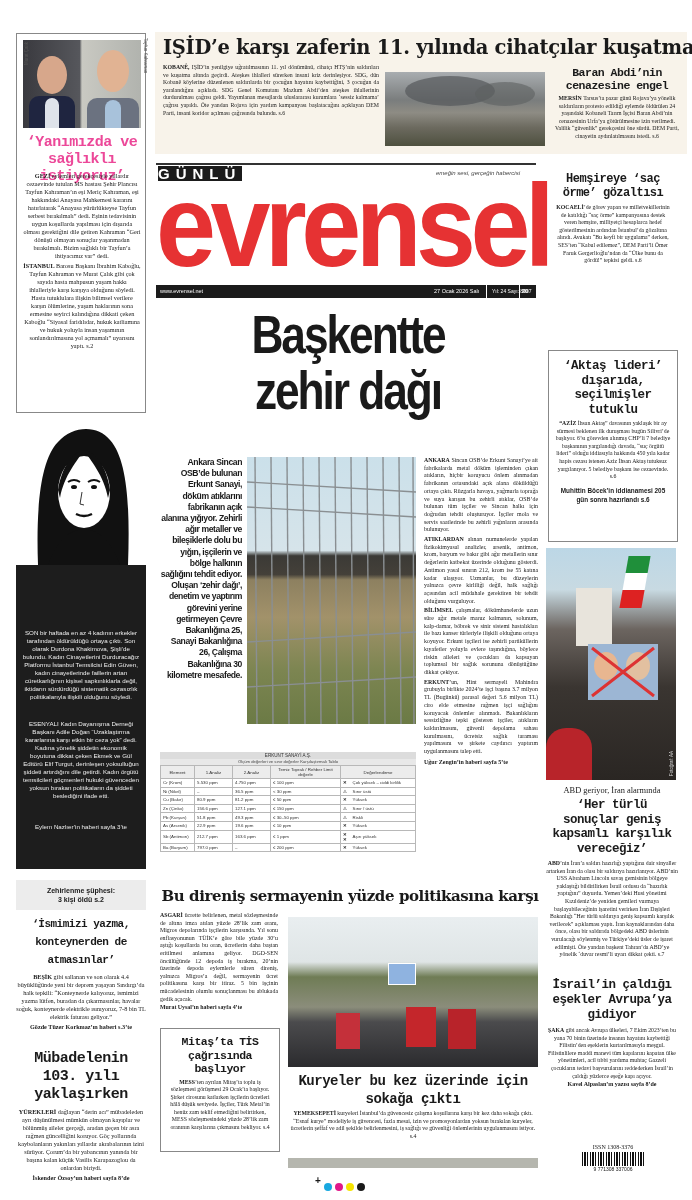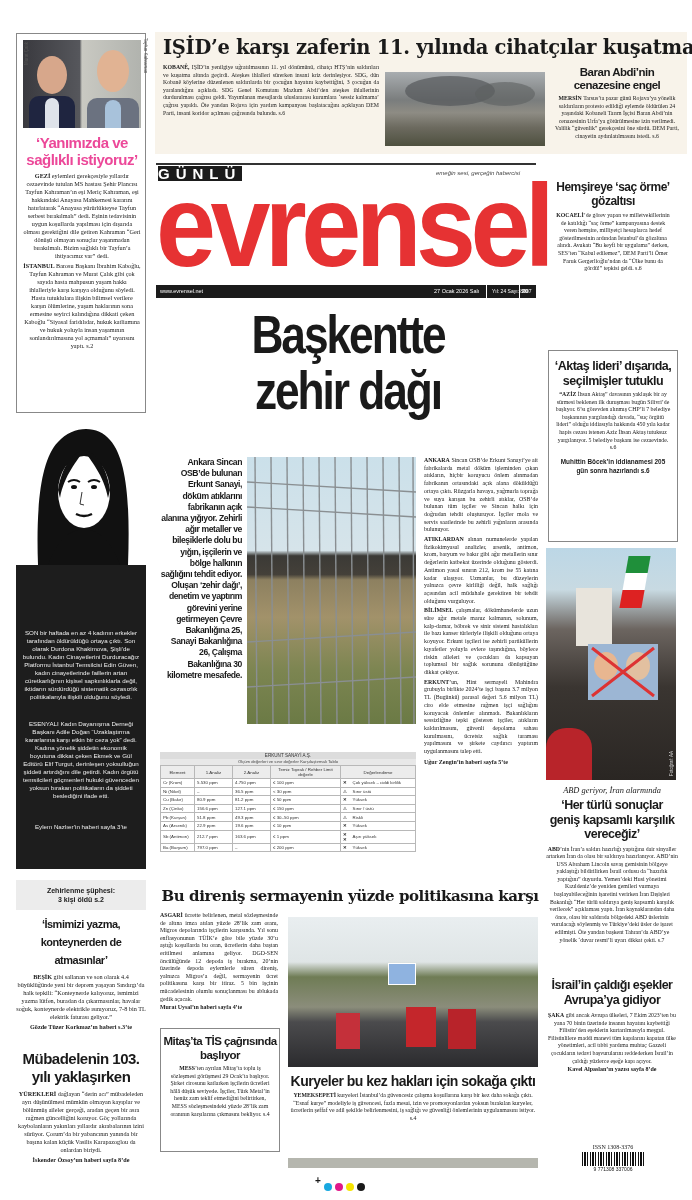--- a/index.html
+++ b/index.html
@@ -1,19 +1,19 @@
 <!DOCTYPE html>
 <html><head>
 <meta charset="utf-8">
 <style>
   *{box-sizing:border-box;margin:0;padding:0}
   html,body{width:692px;height:1200px;background:#fff;overflow:hidden}
   body{position:relative;font-family:"Liberation Serif",serif;color:#1a1a1a}
   .abs{position:absolute}
-  .cond{font-family:Liberation Sans, sans-serif;font-weight:bold;letter-spacing:-0.5px;transform-origin:center}
+  .cond{font-family:Liberation Mono, monospace;font-weight:bold;letter-spacing:-0.5px;transform-origin:center}
   .body-text{font-size:6.2px;line-height:8px;text-align:justify;hyphens:auto}
   .body-text b{font-weight:bold}
   .center{text-align:center}
   .box{border:1px solid #888}
   .photo{overflow:hidden}
   
   #left-box{left:16px;top:33px;width:130px;height:380px;}
   .ph-men{left:6px;top:6px;width:118px;height:88px;background:linear-gradient(90deg,#3a3a3f 0,#56575c 48%,#c9c9c2 50%,#b1b3ae 100%)}
   .face{position:absolute;border-radius:50%;background:#d7a78b}
   .suit{position:absolute;border-radius:10px 10px 0 0}
@@ -235,21 +235,21 @@
 </div>
 
 <div class="abs" style="left:424px;top:457px;width:114px">
   <p class="body-text" style="font-size:5.9px;line-height:7.7px"><b>ANKARA</b> <span>Sincan OSB’de Erkunt Sanayi’ye ait fabrikalarda metal döküm işleminden çıkan atıkların, hiçbir koruyucu önlem alınmadan fabrikanın ortasındaki açık alana döküldüğü ortaya çıktı. Rüzgarla havaya, yağmurla toprağa ve suya karışan bu zehirli atıklar, OSB’de bulunan tüm işçiler ve Sincan halkı için doğrudan tehdit oluşturuyor. İşçiler mola ve servis saatlerinde bu zehirli yığınların arasında bulunuyor.</span></p>
   <p class="body-text" style="font-size:5.9px;line-height:7.7px;margin-top:2px"><b>ATIKLARDAN</b> <span>alınan numunelerde yapılan fizikokimyasal analizler, arsenik, antimon, krom, baryum ve bakır gibi ağır metallerin sınır değerlerin katbekat üzerinde olduğunu gösterdi. Antimon yasal sınırın 212, krom ise 55 katına kadar ulaşıyor. Uzmanlar, bu düzeylerin yalnızca çevre kirliliği değil, halk sağlığı açısından acil müdahale gerektiren bir tehdit olduğunu vurguluyor.</span></p>
   <p class="body-text" style="font-size:5.9px;line-height:7.7px;margin-top:2px"><b>BİLİMSEL</b> <span>çalışmalar, dökümhanelerde uzun süre ağır metale maruz kalmanın, solunum, kalp-damar, böbrek ve sinir sistemi hastalıkları ile bazı kanser türleriyle ilişkili olduğunu ortaya koyuyor. Erkunt işçileri ise zehirli partiküllerin kıyafetler yoluyla evlere taşındığına, böylece riskin aileleri ve çocukları da kapsayan toplumsal bir sağlık sorununa dönüştüğüne dikkat çekiyor.</span></p>
   <p class="body-text" style="font-size:5.9px;line-height:7.7px;margin-top:2px"><b>ERKUNT</b><span>’un, Hint sermayeli Mahindra grubuyla birlikte 2024’te işçi başına 3.7 milyon TL (Bugünkü) parasal değeri 5.6 milyon TL) ciro elde etmesine rağmen işçi sağlığını koruyacak önlemler alınmadı. Bakanlıkların sessizliğine tepki gösteren işçiler, atıkların kaldırılmasını, güvenli depolama sahası kurulmasını, ücretsiz sağlık taraması yapılmasını ve şirkete caydırıcı yaptırım uygulanmasını talep etti.</span></p>
   <p class="body-text" style="font-size:6px;font-weight:bold;margin-top:2px">Uğur Zengin’in haberi sayfa 5’te</p>
 </div>
 
-<div class="abs right-card center" style="left:548px;top:168px;width:130px;height:160px;background:#fff">
+<div class="abs right-card center" style="left:548px;top:160px;width:130px;height:160px;background:#fff">
   <div class="cond" style="font-size:12px;line-height:14px;margin-top:12px">Hemşireye ‘saç örme’ gözaltısı</div>
   <p class="body-text center" style="margin:4px 6px 0;font-size:5.8px;line-height:7.6px"><b>KOCAELİ</b><span>’de görev yapan ve milletvekillerinin de katıldığı “saç örme” kampanyasına destek veren hemşire, milliyetçi hesaplarca hedef gösterilmesinin ardından İstanbul’da gözaltına alındı. Avukatı “Bu keyfi bir uygulama” derken, SES’ten “Kabul edilemez”, DEM Parti’li Ömer Faruk Gergerlioğlu’ndan da “Ülke bunu da gördü!” tepkisi geldi. s.6</span></p>
 </div>
 
 <div class="abs box center" style="left:548px;top:350px;width:130px;height:192px">
   <div class="cond" style="font-size:12.5px;line-height:14.5px;margin-top:8px">‘Aktaş lideri’ dışarıda, seçilmişler tutuklu</div>
   <p class="body-text center" style="margin:3px 6px 0;font-size:5.8px;line-height:7.6px"><b>“AZİZ</b> <span>İhsan Aktaş” davasının yaklaşık bir ay sürmesi beklenen ilk duruşması bugün Silivri’de başlıyor. 6’sı görevden alınmış CHP’li 7 belediye başkanının yargılandığı davada, “suç örgütü lideri” olduğu iddiasıyla hakkında 450 yıla kadar hapis cezası istenen Aziz İhsan Aktaş tutuksuz yargılanıyor. 5 belediye başkanı ise cezaevinde. s.6</span></p>
   <p style="margin:5px 6px 0;font-family:'Liberation Sans',sans-serif;font-weight:bold;font-size:6.4px;line-height:9px">Muhittin Böcek’in iddianamesi 205 gün sonra hazırlandı s.6</p>
 </div>
 
@@ -261,21 +261,21 @@
     <div style="position:absolute;left:38px;top:8px;width:24px;height:28px;border-radius:50%;background:#e2c0a0"></div>
     <svg width="70" height="56" style="position:absolute;left:0;top:0">
         <path d="M4 4 L66 52 M66 4 L4 52" stroke="#d33" stroke-width="3"></path>
       </svg>
   </div>
   <div style="position:absolute;left:0;top:180px;width:46px;height:52px;background:#b8242a;border-radius:20px 20px 0 0"></div>
   <span class="caption-vert" style="right:2px;bottom:4px;transform:rotate(180deg);color:#ddd">Fotoğraf: AA</span>
 </div>
 
 <div class="abs center" style="left:546px;top:785px;width:132px">
-  <div style="font-style:italic;font-size:8.4px;line-height:11px">ABD geriyor, İran alarmında</div>
+  <div style="font-size:8.4px;line-height:11px">ABD geriyor, İran alarmında</div>
   <div class="cond" style="font-size:12.5px;line-height:14.5px;margin-top:2px">‘Her türlü sonuçlar geniş kapsamlı karşılık vereceğiz’</div>
   <p class="body-text center" style="margin-top:4px;font-size:5.8px;line-height:7.6px"><b>ABD</b><span>’nin İran’a saldırı hazırlığı yaptığına dair sinyaller artarken İran da olası bir saldırıya hazırlanıyor. ABD’nin USS Abraham Lincoln savaş gemisinin bölgeye yaklaştığı bildirilirken İsrail ordusu da “hazırlık yaptığını” duyurdu. Yemen’deki Husi yönetimi Kızıldeniz’de yeniden gemileri vurmaya başlayabileceğinin işaretini verirken İran Dışişleri Bakanlığı “Her türlü saldırıya geniş kapsamlı karşılık verilecek” açıklaması yaptı. İran kaynaklarından daha önce, olası bir saldırıda bölgedeki ABD üslerinin vurulacağı söylenmiş ve Türkiye’deki üsler de işaret edilmişti. Öte yandan başkent Tahran’da ABD’ye yönelik ‘duvar resmi’li uyarı dikkat çekti. s.7</span></p>
 </div>
 
 <div class="abs center" style="left:546px;top:978px;width:132px">
   <div class="cond" style="font-size:12.5px;line-height:15px">İsrail’in çaldığı eşekler Avrupa’ya gidiyor</div>
   <p class="body-text center" style="margin-top:4px;font-size:5.8px;line-height:7.6px"><b>ŞAKA</b> <span>gibi ancak Avrupa ülkeleri, 7 Ekim 2023’ten bu yana 70 binin üzerinde insanın hayatını kaybettiği Filistin’den eşeklerin kurtarılmasıyla meşgul. Filistinlilere maddi manevi tüm kapılarını kapatan ülke yönetimleri, acil tıbbi yardıma muhtaç Gazzeli çocukların tedavi başvurularını reddederken İsrail’in çaldığı yüzlerce eşeğe kapı açıyor.</span></p>
   <p class="body-text center" style="font-weight:bold;font-size:6px">Kavel Alpaslan’ın yazısı sayfa 8’de</p>
 </div>
 
@@ -298,20 +298,20 @@
   <div style="position:absolute;left:160px;top:92px;width:28px;height:40px;background:#b8232a"></div>
   <div style="position:absolute;left:48px;top:96px;width:24px;height:36px;background:#c4303a"></div>
 </div>
 
 <div class="abs box center" style="left:160px;top:1028px;width:120px;height:124px">
   <div class="cond" style="font-size:11.5px;line-height:13.5px;margin-top:6px">Mitaş’ta TİS çağrısında başlıyor</div>
   <p class="body-text center" style="margin:3px 5px 0;font-size:5.8px;line-height:7.6px"><b>MESS</b><span>’ten ayrılan Mitaş’ta toplu iş sözleşmesi görüşmesi 29 Ocak’ta başlıyor. Şirket cirosunu katlarken işçilerin ücretleri hâlâ düşük seviyede. İşçiler, Türk Metal’in henüz zam teklif etmediğini belirtirken, MESS sözleşmesindeki yüzde 28’lik zam oranının karşılarına çıkmasını bekliyor. s.4</span></p>
 </div>
 
 <div class="abs center" style="left:288px;top:1072px;width:250px">
-  <div class="cond" style="font-size:14px;line-height:18px">Kuryeler bu kez hakları için sokağa çıktı</div>
+  <div class="cond" style="font-size:14px;line-height:18px">Kuryeler bu kez üzerinde için sokağa çıktı</div>
   <p class="body-text center" style="margin-top:2px;font-size:5.8px;line-height:7.6px"><b>YEMEKSEPETİ</b> <span>kuryeleri İstanbul’da güvencesiz çalışma koşullarına karşı bir kez daha sokağa çıktı. “Esnaf kurye” modeliyle iş güvencesi, fazla mesai, izin ve promosyonlardan yoksun bırakılan kuryeler, ücretlerin şeffaf ve adil şekilde belirlenmesini, iş sağlığı ve güvenliği önlemlerinin uygulanmasını istiyor. s.4</span></p>
 </div>
 <div class="abs" style="left:288px;top:1158px;width:250px;height:10px;background:#b5b6ae"></div>
 
 <div class="abs cmyk" style="left:315px;top:1177px;white-space:nowrap">
   <b style="font-family:'Liberation Sans',sans-serif;font-size:10px;margin-right:3px;vertical-align:top;line-height:8px">+</b><span style="background:#18a8e0"></span><span style="background:#e0198a"></span><span style="background:#f6e400"></span><span style="background:#1a1a1a"></span>
 </div>
 
 </body></html>

